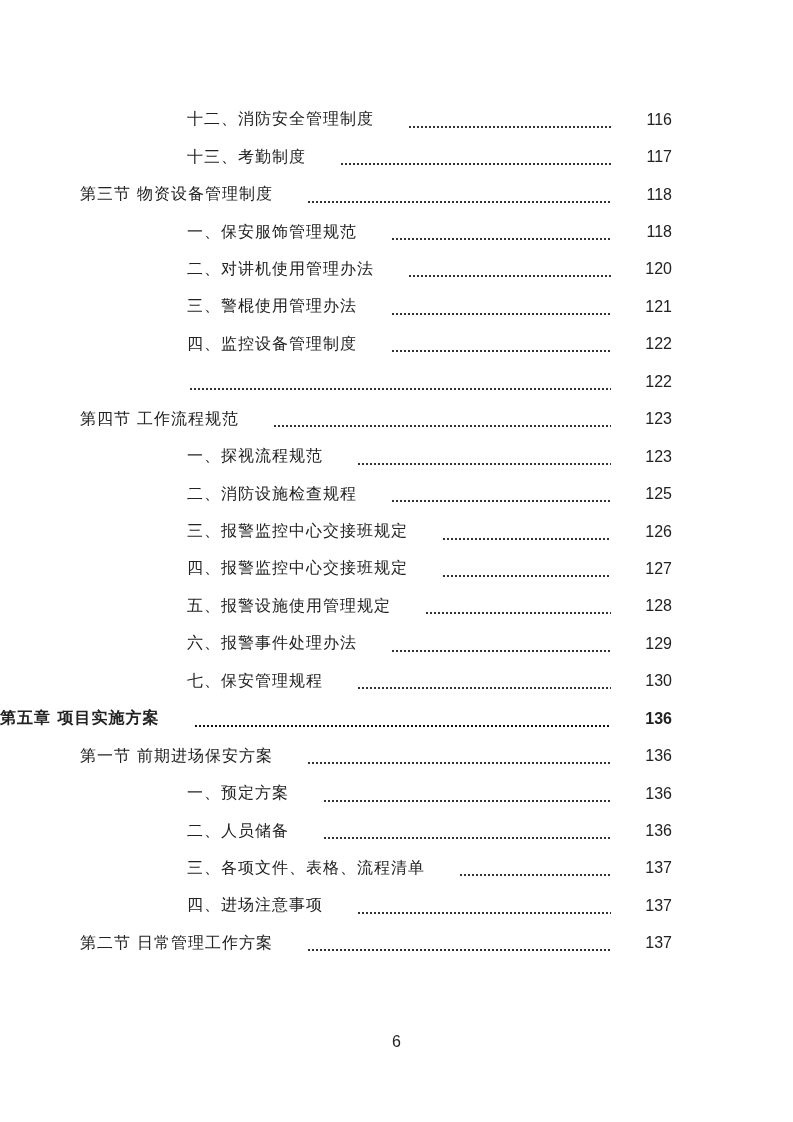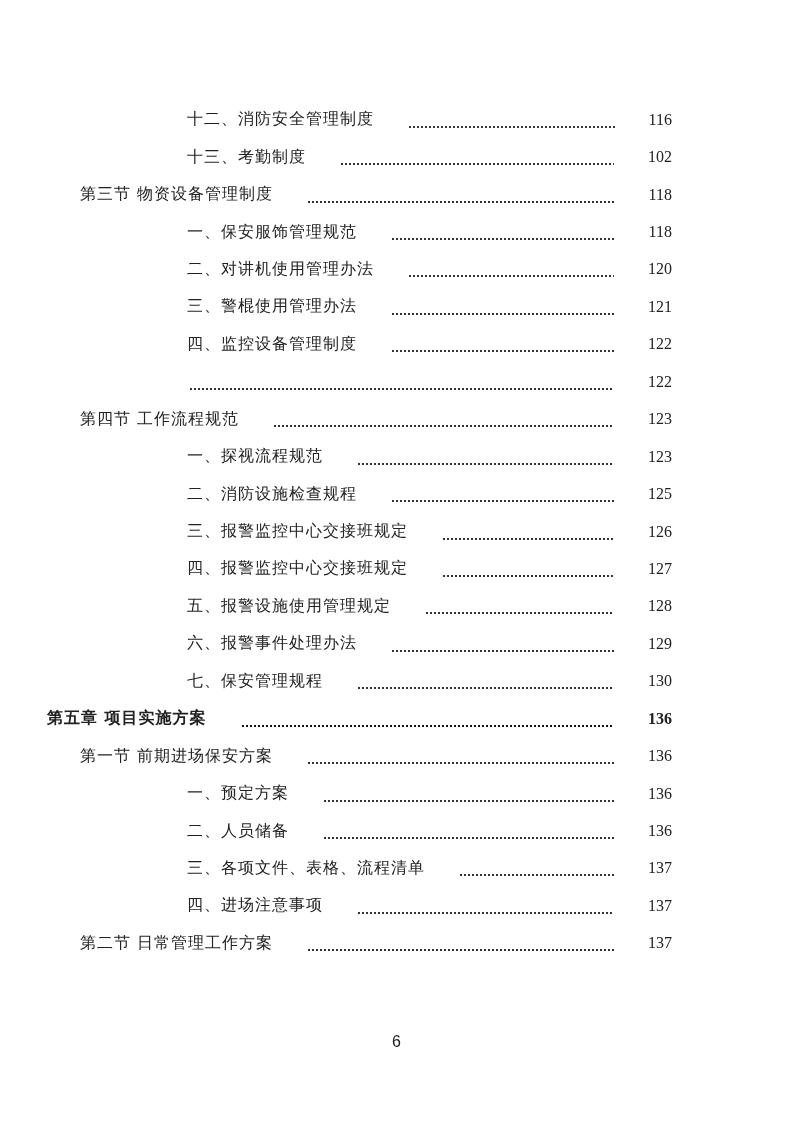--- a/index.html
+++ b/index.html
@@ -1,46 +1,46 @@
 <!DOCTYPE html>
 <html><head>
 <meta charset="utf-8">
 <style>
   html, body { margin: 0; padding: 0; background: #ffffff; }
   body { width: 793px; height: 1122px; position: relative; overflow: hidden;
          font-family: "DejaVu Serif", "Liberation Serif", serif; color: #222; }
   .toc { position: absolute; left: 0; top: 101px; width: 793px; }
   .row { position: relative; height: 37.45px; display: flex; align-items: center;
          box-sizing: border-box; padding-right: 121px; font-size: 16px; gap: 32px; }
-  .row.l0 { font-weight: bold; margin-left: 47px; }
+  .row.l0 { font-weight: bold; }
   .row.l1 { padding-left: 80px; }
   .row.l2 { padding-left: 187px; }
   .title { white-space: nowrap; letter-spacing: 1px; }
   .leader { flex: 1; height: 14px; margin: 0 2px; overflow: hidden; position: relative; top: 2px;
             background-image: radial-gradient(circle, #333 0.9px, transparent 1.1px);
             background-size: 4px 4px; background-repeat: repeat-x; background-position: left bottom; }
   .row.l0 .leader { background-image: radial-gradient(circle, #111 1.3px, transparent 1.5px); }
-  .page { white-space: nowrap; font-family: Liberation Serif, serif; font-size: 16px; }
+  .page { white-space: nowrap; font-family: Liberation Sans, sans-serif; font-size: 16px; }
   .row.l0 .page { font-weight: bold; }
   .footer { position: absolute; top: 1033px; left: 0; width: 793px; text-align: center;
             font-family: "Liberation Sans", "DejaVu Sans", sans-serif; font-size: 16px; }
 </style>
 </head>
 <body>
 
 <div class="toc">
   <div class="row l2">
       <span class="title">十二、消防安全管理制度</span>
       <span class="leader"></span>
       <span class="page">116</span>
     </div>
   <div class="row l2">
       <span class="title">十三、考勤制度</span>
       <span class="leader"></span>
-      <span class="page">102</span>
+      <span class="page">117</span>
     </div>
   <div class="row l1">
       <span class="title">第三节  物资设备管理制度</span>
       <span class="leader"></span>
       <span class="page">118</span>
     </div>
   <div class="row l2">
       <span class="title">一、保安服饰管理规范</span>
       <span class="leader"></span>
       <span class="page">118</span>

